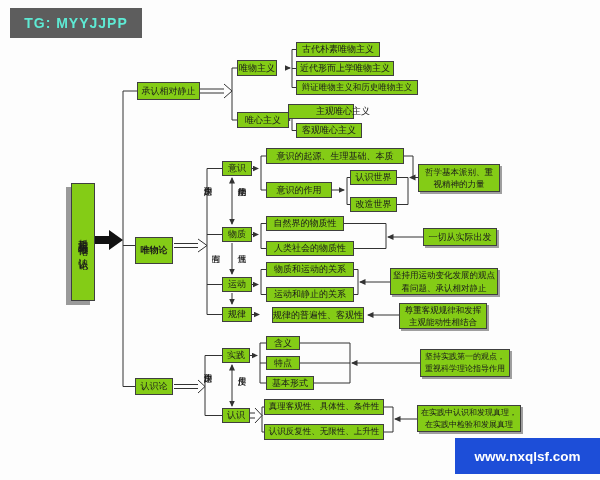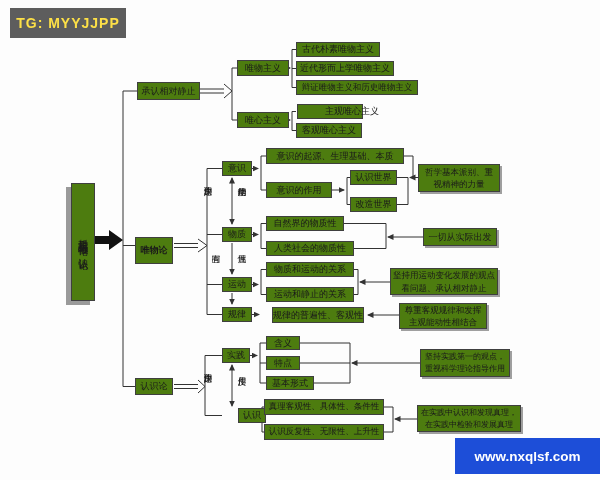--- a/index.html
+++ b/index.html
@@ -1,39 +1,39 @@
 <!DOCTYPE html>
 <html><head>
 <meta charset="utf-8">
 <style>
   html,body{margin:0;padding:0;background:#fff;}
   #stage{
     position:relative;width:600px;height:480px;background:#fdfdfd;overflow:hidden;
     font-family:"Liberation Sans","DejaVu Sans",sans-serif;color:#1a1a1a;
   }
   .node{
-    position:absolute;box-sizing:border-box;background:#4d7c0f;border:1px solid #3f3f3f;
+    position:absolute;box-sizing:border-box;background:#84cc16;border:1px solid #3f3f3f;
     display:flex;align-items:center;justify-content:center;text-align:center;
     font-size:9px;line-height:1.15;white-space:nowrap;z-index:3;
   }
   .wrap{white-space:normal;line-height:1.45;padding:1px 2px;}
   .f85{font-size:8.5px;}
   .f8{font-size:8px;}
   .shadowed{box-shadow:2px 2px 0 #9f9f9f;}
   .vlabel{
     position:absolute;writing-mode:vertical-rl;text-orientation:upright;
     font-size:8.5px;letter-spacing:0px;line-height:1;z-index:3;color:#1a1a1a;
   }
   #root-box{
     writing-mode:vertical-rl;text-orientation:upright;font-size:10px;letter-spacing:1px;
     box-shadow:-5px 4px 0 #9a9a9a;
   }
   #badge{
-    position:absolute;left:10px;top:8px;width:116px;height:30px;background:#5d5d5d;
-    color:#fde047;font-weight:bold;font-size:14px;letter-spacing:1px;
+    position:absolute;left:10px;top:8px;width:132px;height:30px;background:#5d5d5d;
+    color:#5eead4;font-weight:bold;font-size:14px;letter-spacing:1px;
     display:flex;align-items:center;justify-content:center;z-index:5;
   }
   #watermark{
     position:absolute;left:455px;top:438px;width:145px;height:36px;background:#1d4ed8;
     color:#fff;font-weight:600;font-size:13.5px;display:flex;align-items:center;justify-content:center;z-index:5;
   }
   svg.conn{position:absolute;left:0;top:0;z-index:1;}
 </style>
 </head>
 <body>
@@ -116,26 +116,26 @@
 
   <div id="badge">TG: MYYJJPP</div>
   <div id="watermark">www.nxqlsf.com</div>
 
   <div class="node" id="root-box" style="left:71px;top:183px;width:24px;height:118px;">哲学思想与唯物论、认识论</div>
 
   <div class="node" style="left:137px;top:82px;width:63px;height:18px;">承认相对静止</div>
   <div class="node" style="left:135px;top:237px;width:38px;height:27px;font-weight:bold;">唯物论</div>
   <div class="node" style="left:135px;top:378px;width:38px;height:17px;">认识论</div>
 
-  <div class="node" style="left:237px;top:60px;width:52px;height:16px;">唯物主义</div>
+  <div class="node" style="left:237px;top:60px;width:40px;height:16px;">唯物主义</div>
   <div class="node" style="left:237px;top:112px;width:52px;height:16px;">唯心主义</div>
   <div class="node" style="left:296px;top:42px;width:84px;height:15px;">古代朴素唯物主义</div>
   <div class="node" style="left:296px;top:61px;width:98px;height:15px;">近代形而上学唯物主义</div>
   <div class="node f85" style="left:296px;top:80px;width:122px;height:15px;">辩证唯物主义和历史唯物主义</div>
-  <div class="node" style="left:297px;top:104px;width:66px;height:15px;padding-left:44px;">主观唯心主义</div>
+  <div class="node" style="left:288px;top:104px;width:66px;height:15px;padding-left:44px;">主观唯心主义</div>
   <div class="node" style="left:296px;top:123px;width:66px;height:15px;">客观唯心主义</div>
 
   <div class="node" style="left:222px;top:161px;width:30px;height:15px;">意识</div>
   <div class="node" style="left:222px;top:227px;width:30px;height:15px;">物质</div>
   <div class="node" style="left:222px;top:277px;width:30px;height:15px;">运动</div>
   <div class="node" style="left:222px;top:307px;width:30px;height:15px;">规律</div>
 
   <div class="vlabel" style="left:204px;top:180px;">决定作用</div>
   <div class="vlabel" style="left:238px;top:181px;">能动作用</div>
   <div class="vlabel" style="left:212px;top:248px;">固有</div>
@@ -152,21 +152,21 @@
   <div class="node shadowed" style="left:423px;top:228px;width:74px;height:18px;">一切从实际出发</div>
 
   <div class="node" style="left:266px;top:262px;width:88px;height:15px;">物质和运动的关系</div>
   <div class="node" style="left:266px;top:287px;width:88px;height:15px;">运动和静止的关系</div>
   <div class="node wrap f85 shadowed" style="left:390px;top:268px;width:108px;height:27px;">坚持用运动变化发展的观点看问题、承认相对静止</div>
 
   <div class="node" style="left:272px;top:307px;width:92px;height:16px;">规律的普遍性、客观性</div>
   <div class="node wrap f85 shadowed" style="left:399px;top:303px;width:88px;height:26px;">尊重客观规律和发挥主观能动性相结合</div>
 
   <div class="node" style="left:222px;top:348px;width:28px;height:15px;">实践</div>
-  <div class="node" style="left:222px;top:408px;width:28px;height:15px;margin-left:16px;">认识</div>
+  <div class="node" style="left:222px;top:408px;width:28px;height:15px;">认识</div>
 
   <div class="vlabel" style="left:204px;top:367px;">决定作用</div>
   <div class="vlabel" style="left:238px;top:370px;">反作用</div>
 
   <div class="node" style="left:266px;top:336px;width:34px;height:14px;">含义</div>
   <div class="node" style="left:266px;top:356px;width:34px;height:14px;">特点</div>
   <div class="node" style="left:266px;top:376px;width:48px;height:14px;">基本形式</div>
   <div class="node wrap f8 shadowed" style="left:420px;top:349px;width:90px;height:28px;">坚持实践第一的观点，重视科学理论指导作用</div>
 
   <div class="node f85" style="left:264px;top:399px;width:120px;height:16px;">真理客观性、具体性、条件性</div>

